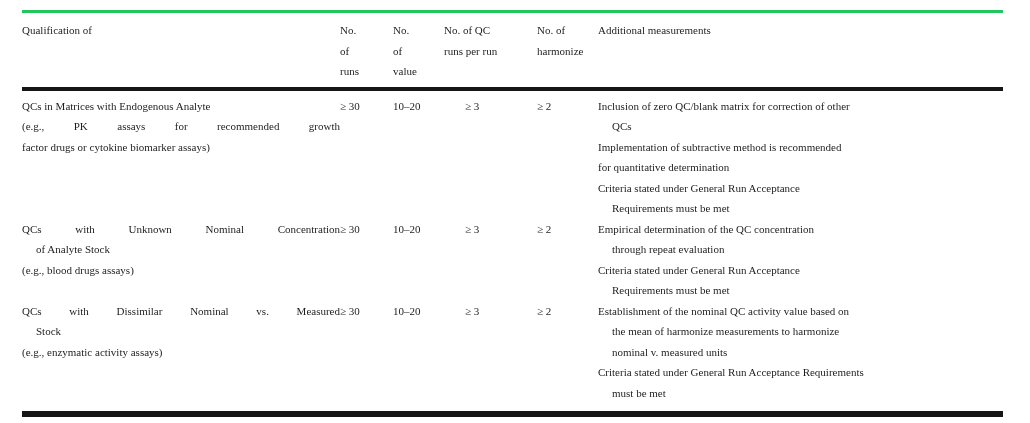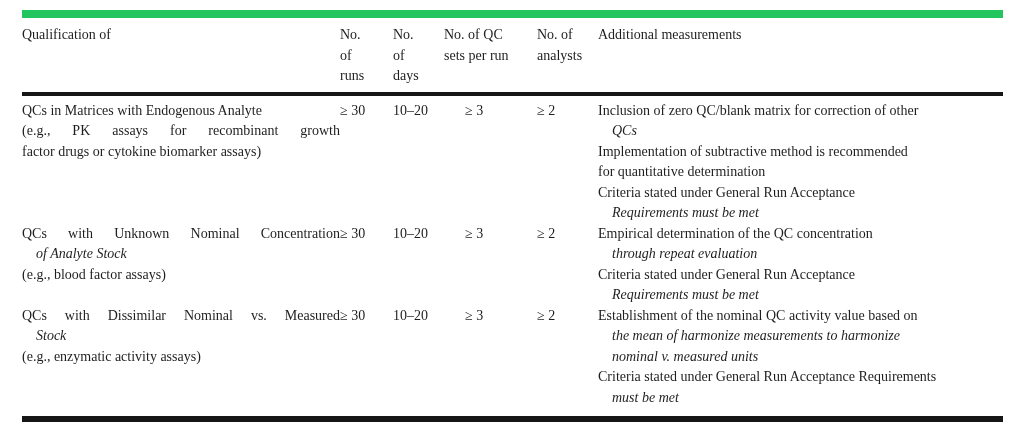--- a/index.html
+++ b/index.html
@@ -18,23 +18,23 @@
   .sheet {
     position: absolute;
     left: 22px;
     top: 10px;
     width: 981px;
   }
   table.qtable {
     border-collapse: collapse;
     table-layout: fixed;
     width: 981px;
-    border-top: 8px solid #22c55e;
+    border-top: 3px solid #22c55e;
     border-bottom: 6px solid #161616;
-    font-size: 14px;
+    font-size: 11px;
     line-height: 20.5px;
   }
   th, td {
     padding: 0;
     vertical-align: top;
     text-align: left;
     font-weight: normal;
   }
   thead th {
     border-bottom: 4px solid #161616;
@@ -42,21 +42,21 @@
   }
   tbody tr:first-child td { padding-top: 5px; }
   tbody tr:last-child td { padding-bottom: 8px; }
   .para { margin: 0; }
   .line { white-space: nowrap; }
   .line.j {
     white-space: normal;
     text-align: justify;
     text-align-last: justify;
   }
-  .cont { padding-left: 14px; font-style: italic; }
+  .cont { padding-left: 14px; }
   .qcpad { padding-left: 21px; }
   .it { }
 </style>
 </head>
 <body>
 
 <div class="sheet">
   <table class="qtable">
     <colgroup>
       <col style="width:318px">
@@ -72,43 +72,43 @@
             <div class="line">Qualification of</div>
           </th>
           <th>
             <div class="line">No.</div>
             <div class="line">of</div>
             <div class="line">runs</div>
           </th>
           <th>
             <div class="line">No.</div>
             <div class="line">of</div>
-            <div class="line">days</div>
+            <div class="line">value</div>
           </th>
           <th>
             <div class="line">No. of QC</div>
-            <div class="line">sets per run</div>
+            <div class="line">runs per run</div>
           </th>
           <th>
             <div class="line">No. of</div>
-            <div class="line">analysts</div>
+            <div class="line">harmonize</div>
           </th>
           <th>
             <div class="line">Additional measurements</div>
           </th>
         </tr>
     </thead>
     <tbody id="table-body">
         <tr>
           <td>
             <div class="para">
               <div class="line">QCs in Matrices with Endogenous Analyte</div>
             </div>
             <div class="para">
-              <div class="line j">(e.g., PK assays for recombinant growth</div>
+              <div class="line j">(e.g., PK assays for recommended growth</div>
               <div class="line">factor drugs or cytokine biomarker assays)</div>
             </div>
           </td>
           <td>
             <div class="line">≥ 30</div>
           </td>
           <td>
             <div class="line">10–20</div>
           </td>
           <td>
@@ -132,21 +132,21 @@
             </div>
           </td>
         </tr>
         <tr>
           <td>
             <div class="para">
               <div class="line j">QCs with Unknown Nominal Concentration</div>
               <div class="line cont">of Analyte Stock</div>
             </div>
             <div class="para">
-              <div class="line">(e.g., blood factor assays)</div>
+              <div class="line">(e.g., blood drugs assays)</div>
             </div>
           </td>
           <td>
             <div class="line">≥ 30</div>
           </td>
           <td>
             <div class="line">10–20</div>
           </td>
           <td>
             <div class="line qcpad">≥ 3</div>

